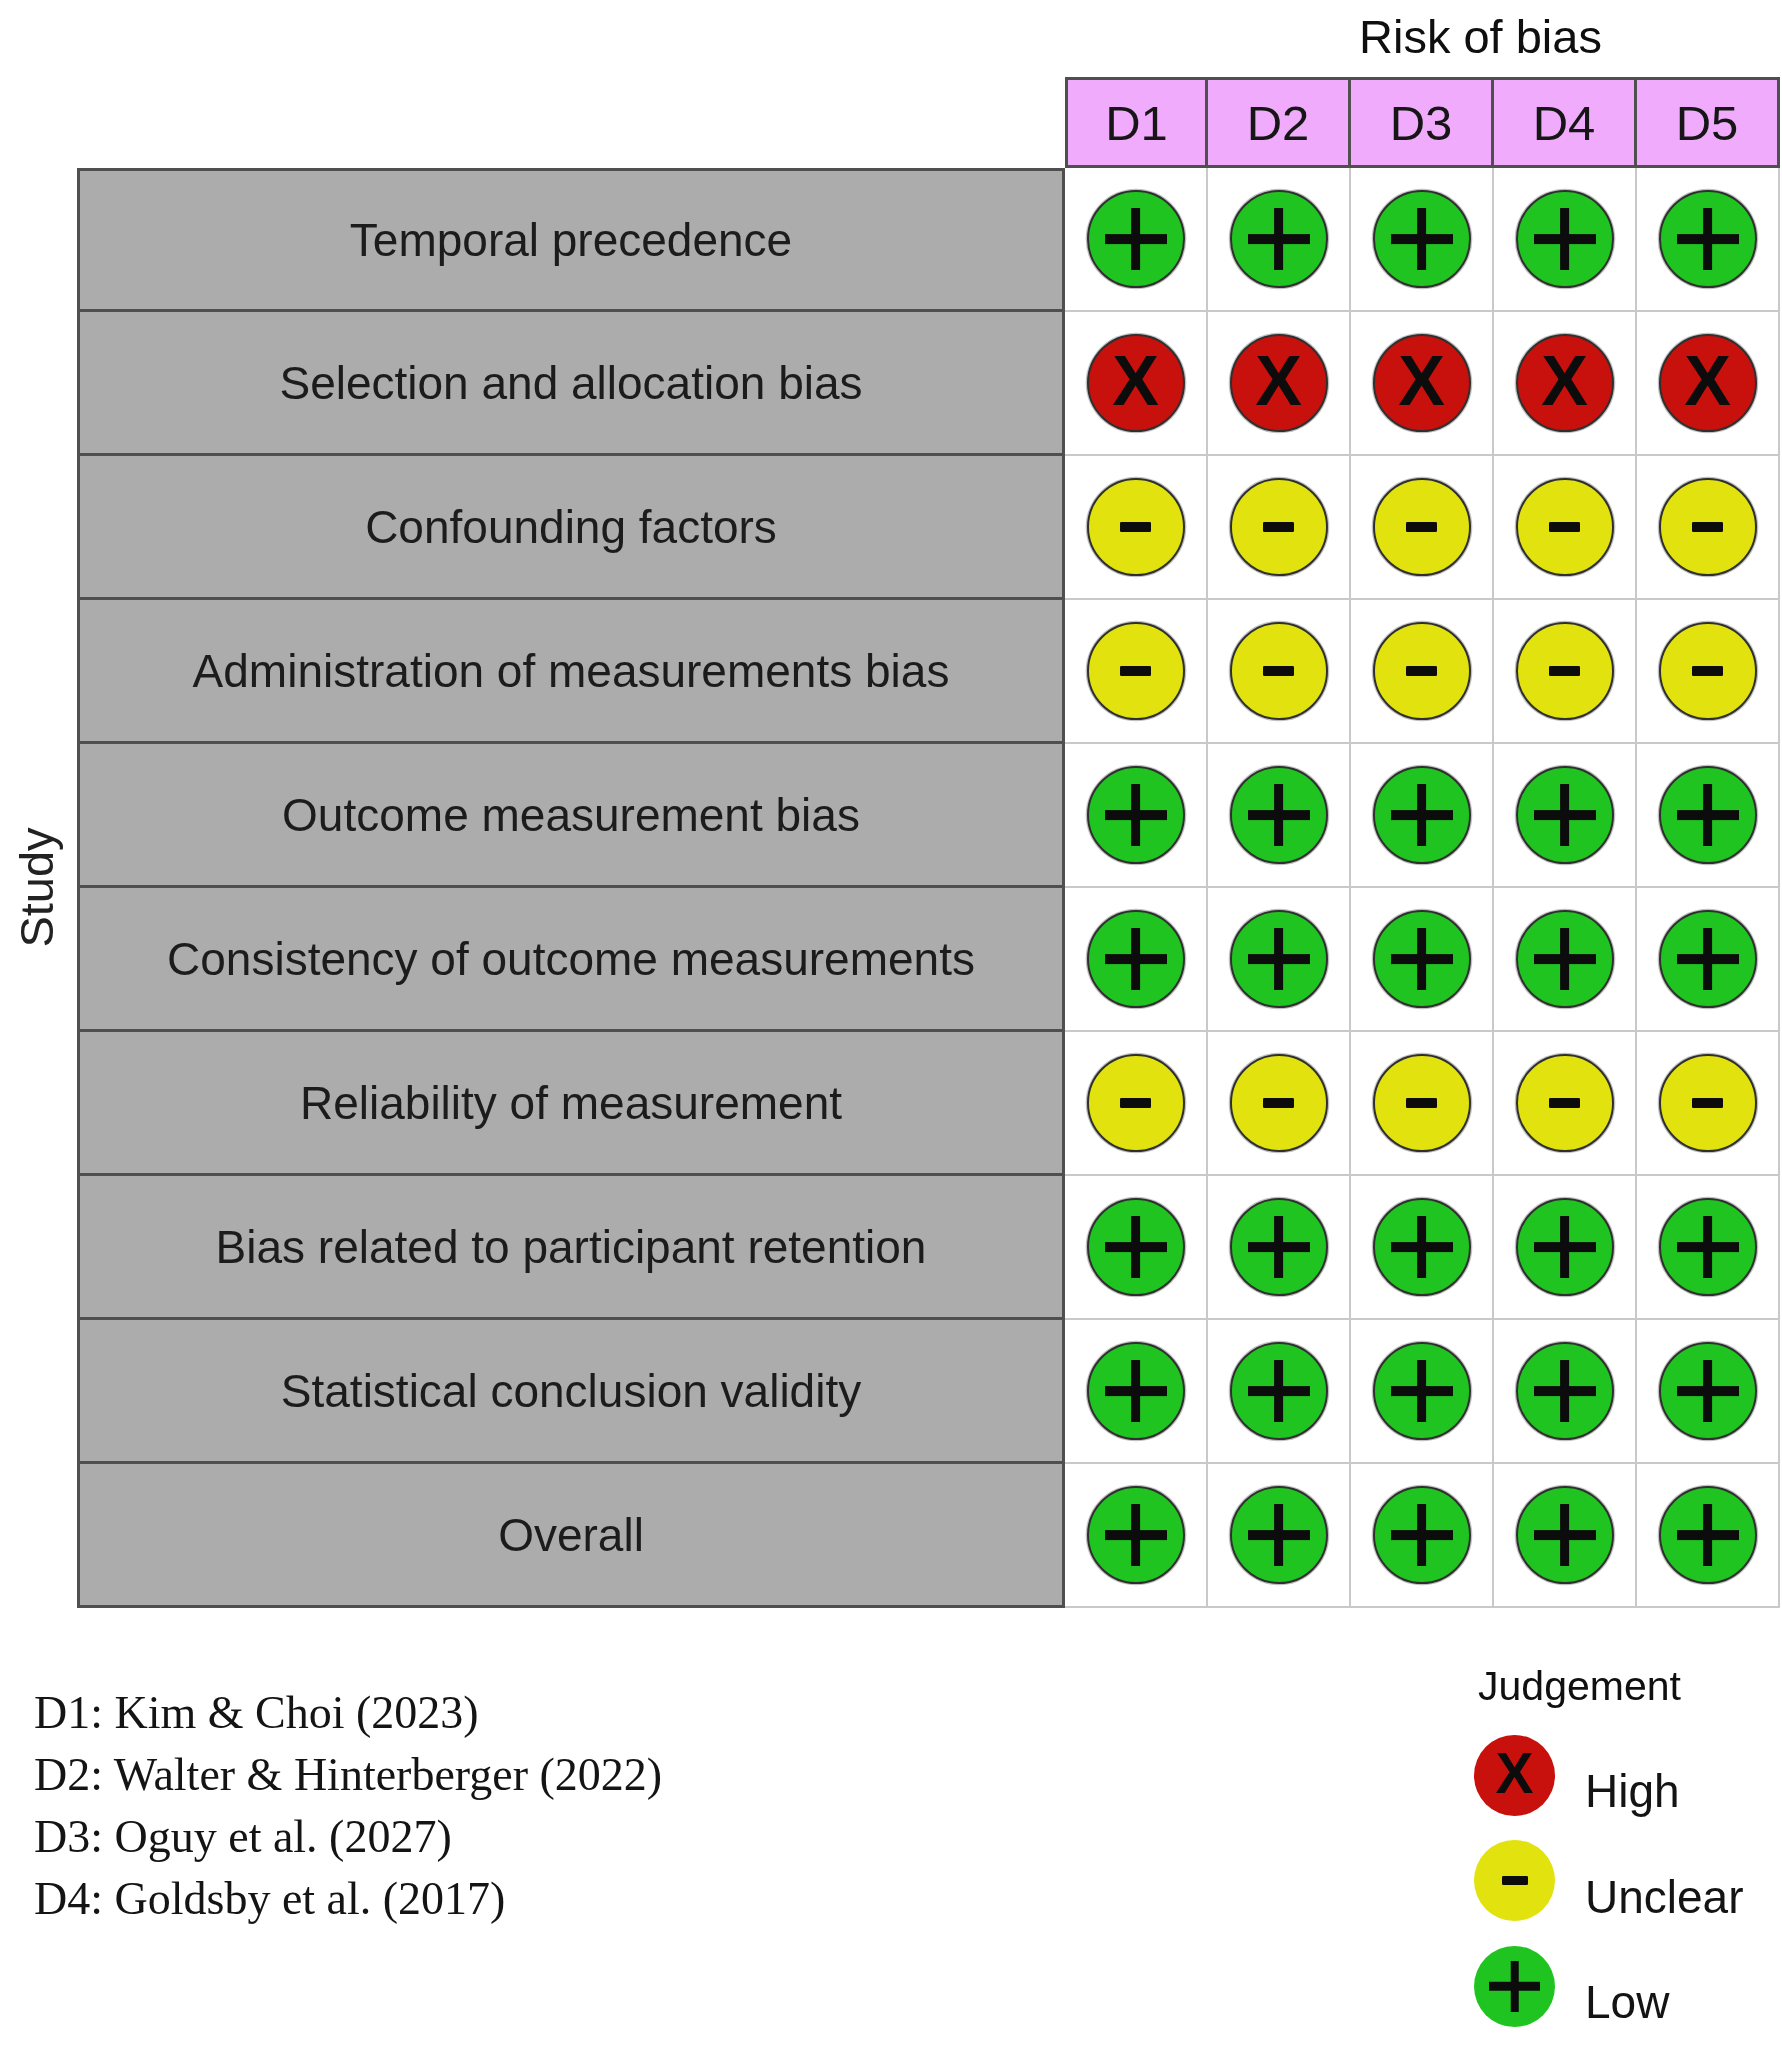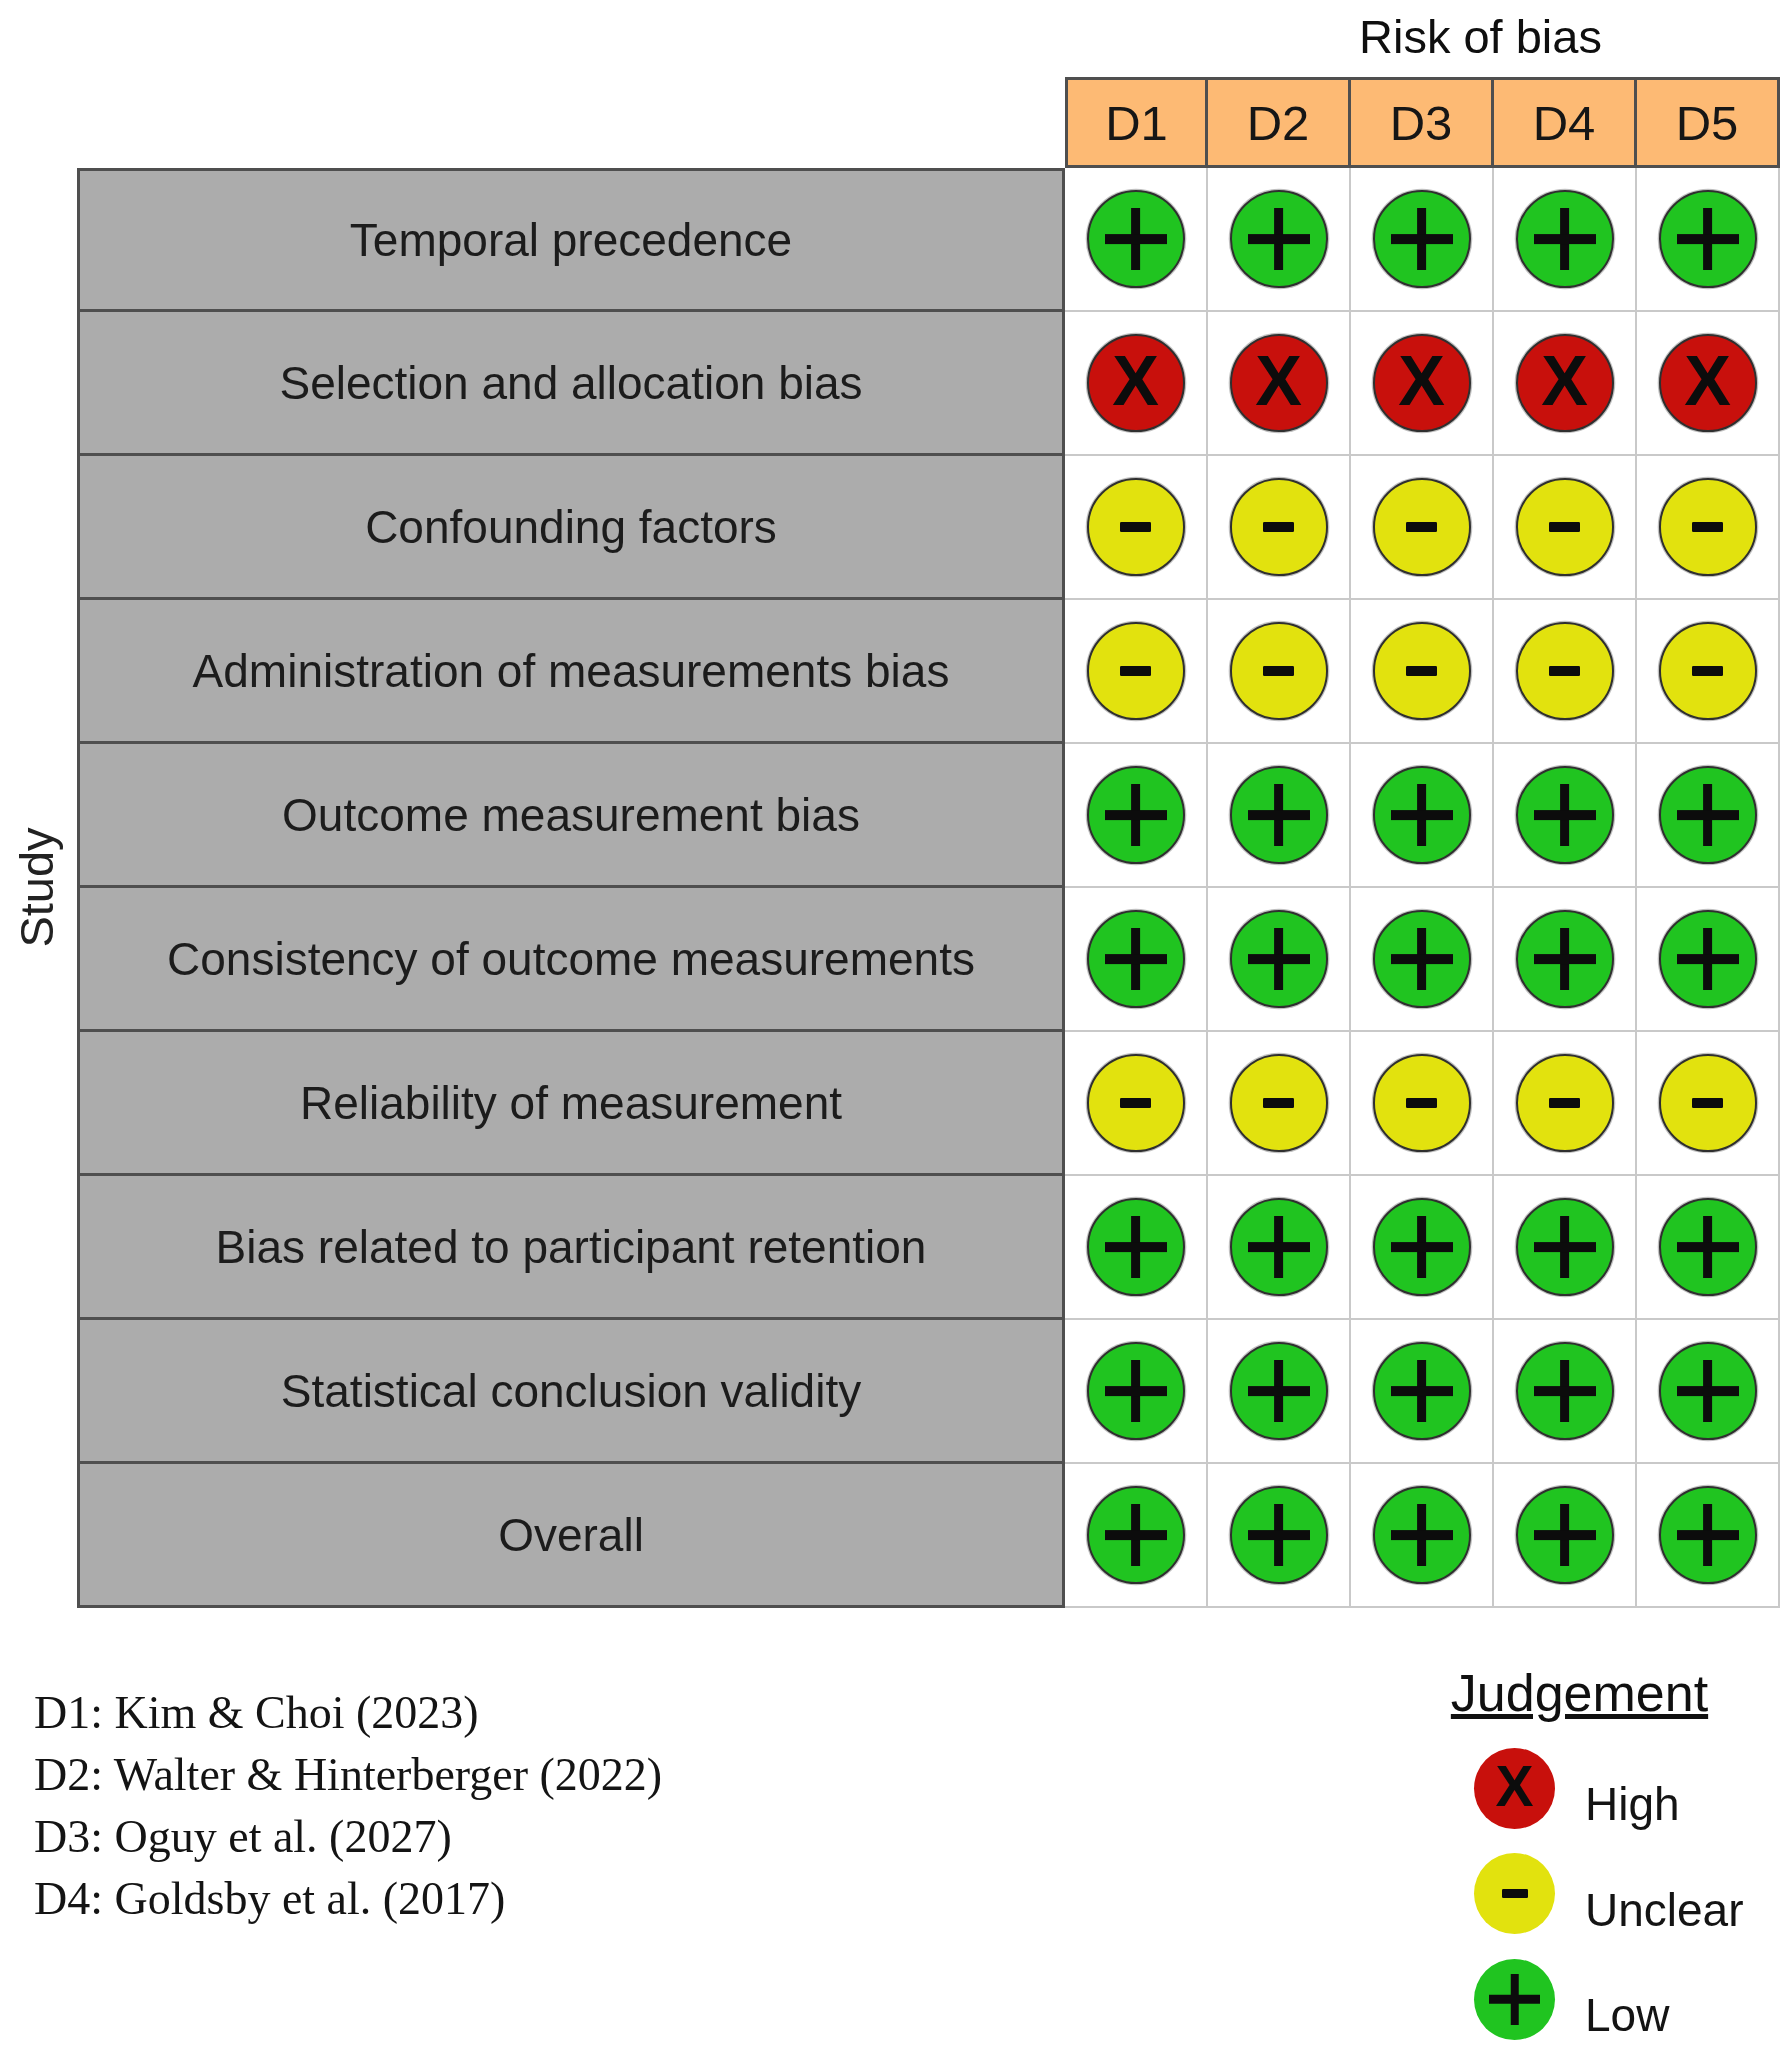--- a/index.html
+++ b/index.html
@@ -25,21 +25,21 @@
 
   
   .rob-table{
     position:absolute;left:77px;top:77px;
     display:grid;
     grid-template-columns:988px repeat(5,143px);
     grid-template-rows:91px repeat(10,144px);
   }
   .corner{background:transparent;}
   .hdr{
-    background:#fdba74;border-top:3.9px solid #4f4f4f;border-bottom:3.9px solid #4f4f4f;
+    background:#f0abfc;border-top:3.9px solid #4f4f4f;border-bottom:3.9px solid #4f4f4f;
     border-right:3.9px solid #4f4f4f;
     display:flex;align-items:center;justify-content:center;
     font-size:49px;color:#161616;
   }
   .hdr.first{border-left:3.9px solid #4f4f4f;}
   .rowlbl{
     background:#acacac;border-left:3.9px solid #4f4f4f;border-right:3.9px solid #4f4f4f;
     border-bottom:3.9px solid #4f4f4f;
     display:flex;align-items:center;justify-content:center;
     font-size:46px;color:#1c1c1c;white-space:nowrap;
@@ -66,21 +66,21 @@
   .dash{width:31px;height:10.4px;background:#0c0c0c;border-radius:1.3px;}
 
   
   .footnotes{
     position:absolute;left:34px;top:1682px;
     font-size:46px;line-height:62px;color:#141414;font-family:Liberation Serif, serif;
   }
 
   
   .legend{position:absolute;left:1404px;top:1663px;width:351px;}
-  .legend-title{text-align:center;font-size:52px;color:#101010;margin-bottom:22px;text-decoration:underline;}
+  .legend-title{text-align:center;font-size:41px;color:#101010;margin-bottom:22px;}
   .legend-item{display:flex;align-items:center;gap:30px;margin-left:70px;margin-bottom:19.5px;}
   .legend-item .circ{width:81px;height:81px;border:none;box-shadow:none;flex:0 0 auto;}
   .legend-item .plus{width:51px;height:51px;}
   .legend-item .plus::before{width:8.5px;}
   .legend-item .plus::after{height:8.5px;}
   .legend-item .xsym{font-size:57px;}
   .legend-item .dash{width:26px;height:9px;}
   .legend-label{font-size:46px;color:#141414;margin-top:32px;}
 </style>
 </head>

